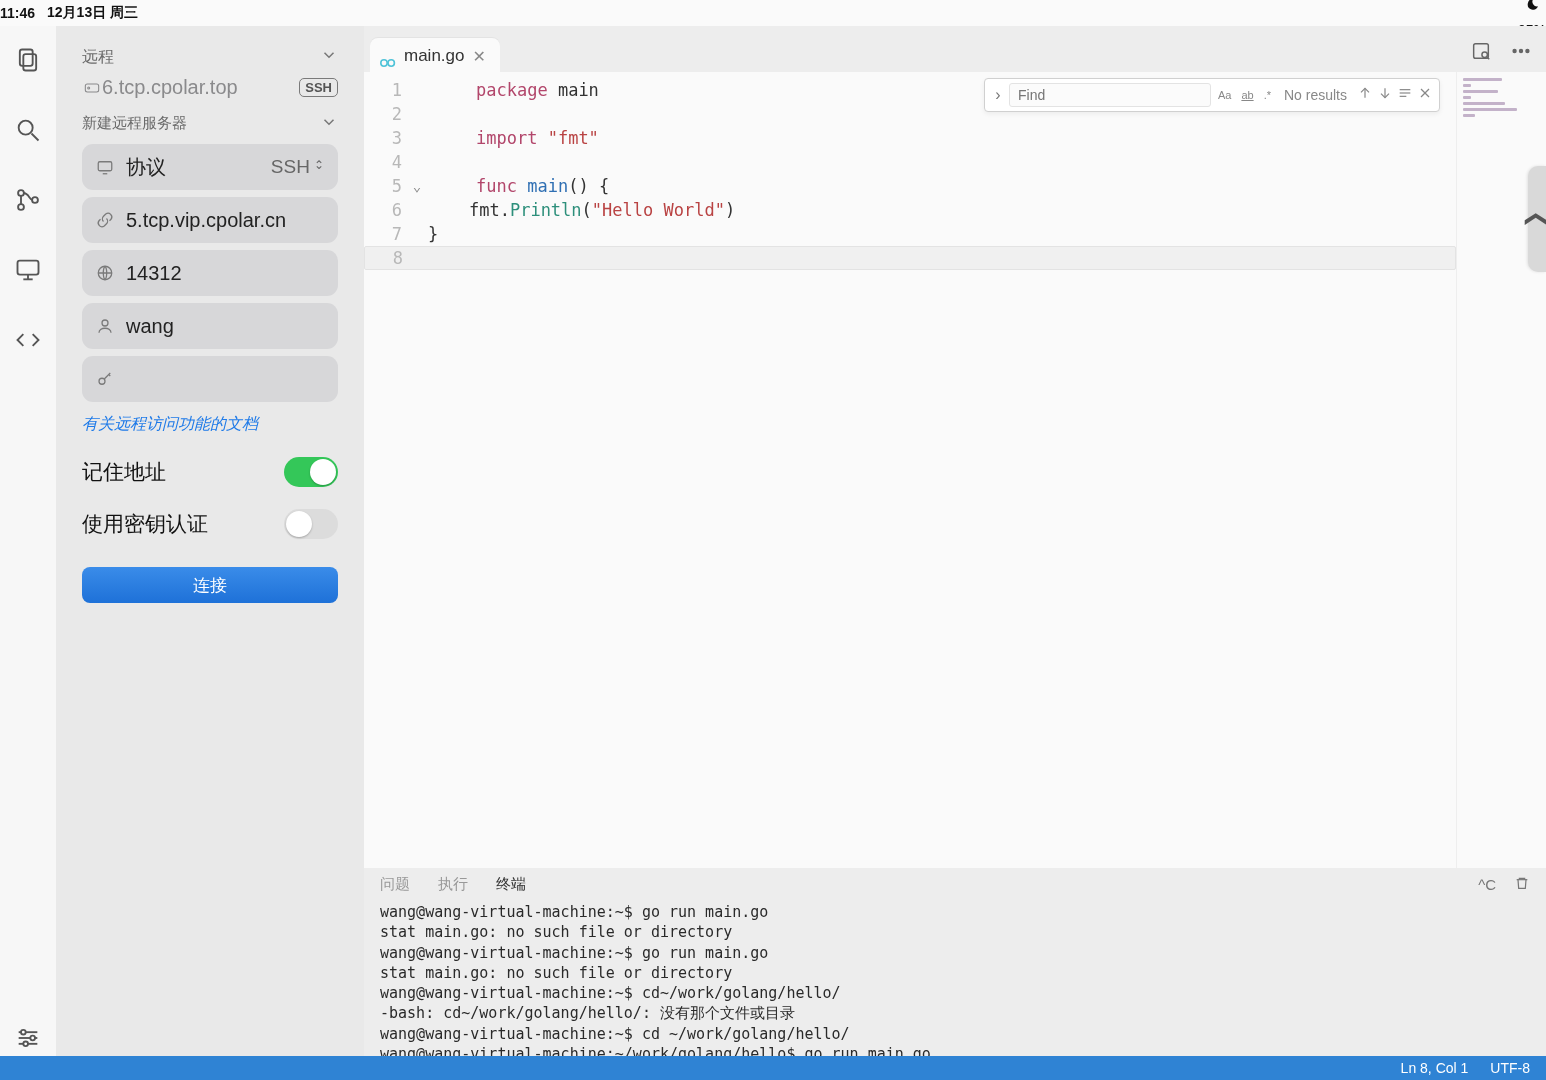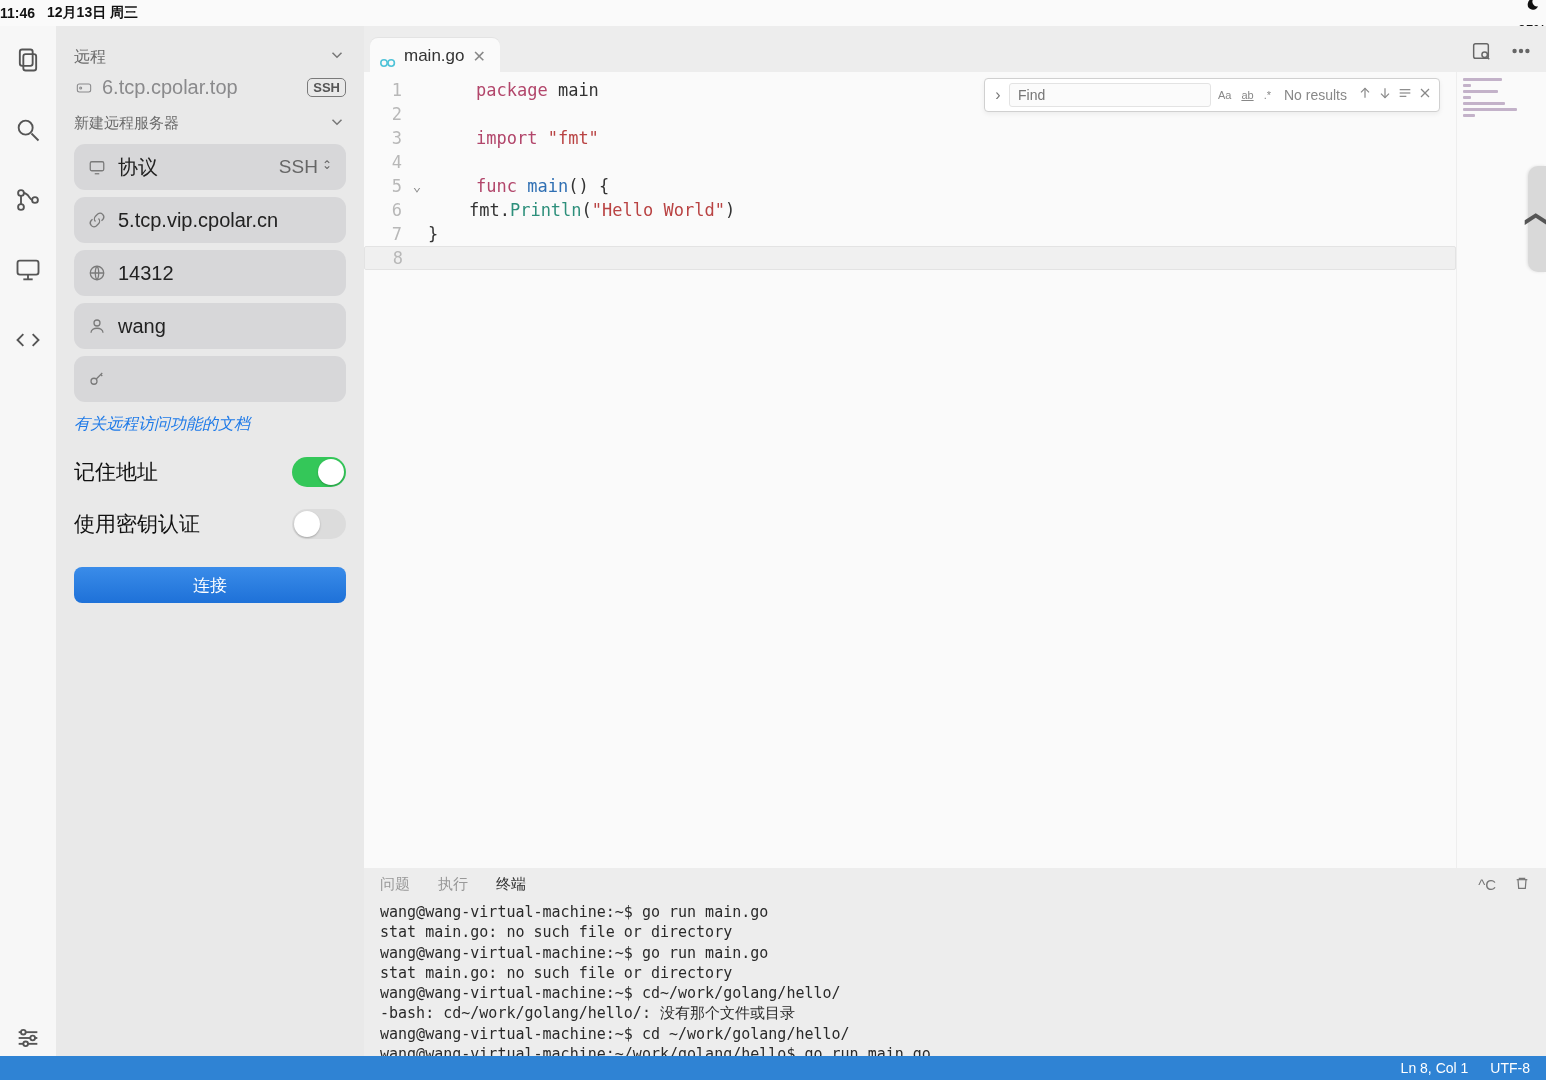--- a/index.html
+++ b/index.html
@@ -29,24 +29,24 @@
   .battery .fill { position:absolute; left:1px; top:1px; bottom:1px; width: 90%; background:#111; border-radius:1px;}
 
   .app { display: flex; height: calc(100% - 26px - 24px); }
 
   
   .activitybar { width: 56px; background: var(--bg); display: flex; flex-direction: column; align-items: center; padding-top: 20px; gap: 38px; color:#6b6b6b; }
   .activitybar .spacer { flex:1; }
   .activitybar svg { width: 28px; height: 28px; stroke: #555; fill: none; stroke-width:1.6; }
 
   
-  .sidepanel { width: 308px; background: var(--panel-bg); padding: 10px 18px; overflow:auto; }
+  .sidepanel { width: 308px; background: var(--panel-bg); padding: 10px 26px; overflow:auto; }
   .section-head { display:flex; align-items:center; justify-content:space-between; color:#6b6b6b; font-size:16px; margin: 10px 0 8px; }
   .section-head svg { width:18px; height:18px; stroke:#777; stroke-width:2; fill:none;}
-  .host-row { display:flex; align-items:center; gap:8px; color:#8a8a8c; font-size:20px; margin-bottom: 14px; }
+  .host-row { display:flex; align-items:center; color:#8a8a8c; font-size:20px; margin-bottom: 14px; }
   .host-row .badge { border:1.5px solid #7a7a7a; color:#555; border-radius:5px; padding:1px 5px; font-size:13px; font-weight:600; }
   .host-row svg { width:20px; height:16px; stroke:#8a8a8c; fill:none; stroke-width:1.6;}
   .subsection { color:#6b6b6b; font-size:15px; display:flex; align-items:center; justify-content:space-between; margin: 14px 0 10px;}
   .field { background: var(--input-bg); border-radius: 11px; display:flex; align-items:center; padding: 0 14px; height: 46px; margin: 7px 0; color:#222; font-size:20px; gap:12px; }
   .field svg { width:18px; height:18px; stroke:#7a7a7a; fill:none; stroke-width:1.7;}
   .field .right-hint { margin-left:auto; color:#666; display:flex; align-items:center; gap:4px; font-size:19px;}
   .link-text { color: var(--accent); font-size:16px; margin-top:12px;font-style:italic; }
   .toggle-row { display:flex; align-items:center; justify-content:space-between; margin-top: 22px; font-size:21px; color:#111;}
   .switch { width:54px; height:30px; border-radius:15px; position:relative; }
   .switch.off { background:#dcdcdc; }

